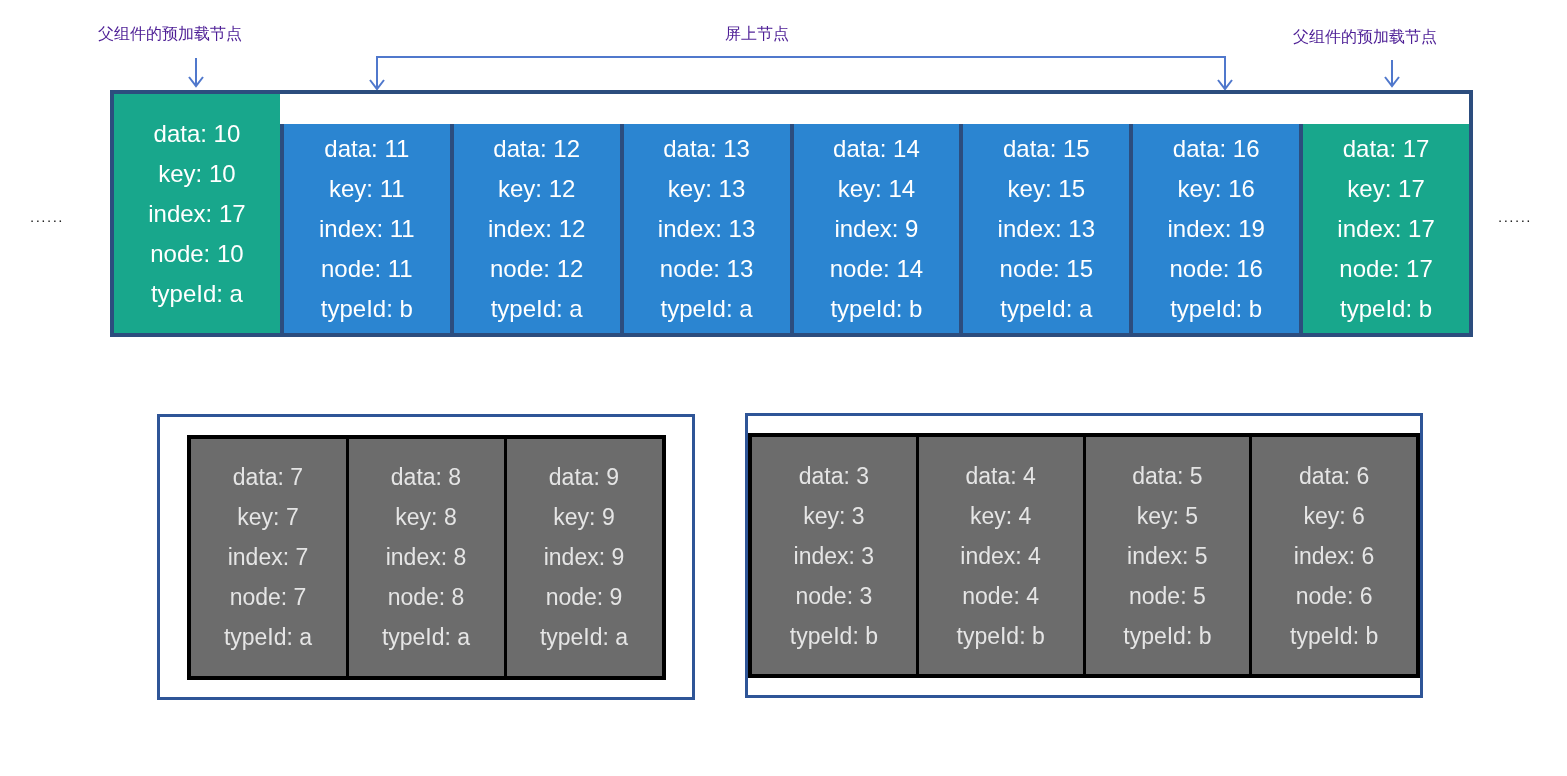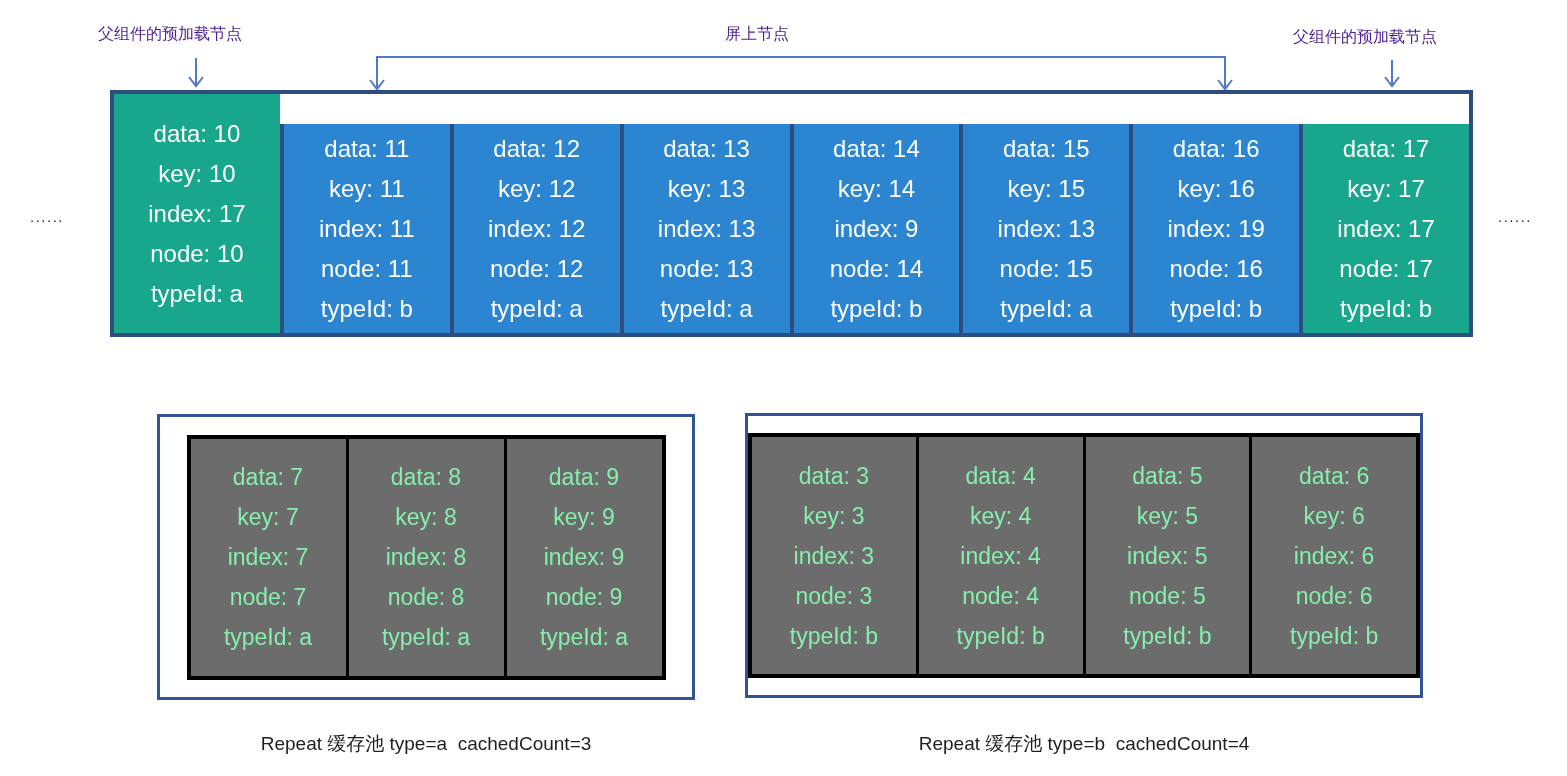--- a/index.html
+++ b/index.html
@@ -38,21 +38,21 @@
   .pool{
     position:absolute;border:3px solid var(--pool-border);background:#fff;
     display:flex;align-items:center;justify-content:center;
   }
   .pool-a{left:157px;top:414px;width:538px;height:286px;}
   .pool-b{left:745px;top:413px;width:678px;height:285px;}
   .pool-cells{display:flex;border:4px solid var(--cache-border);height:245px;}
   .pool-a .pool-cells{width:479px;}
   .pool-b .pool-cells{width:770px;}
   .cache-cell{
-    flex:1 1 0;background:var(--cache-node);color:#86efac;
+    flex:1 1 0;background:var(--cache-node);color:#e5e5e5;
     display:flex;flex-direction:column;justify-content:center;align-items:center;
     font-size:23px;line-height:40px;text-align:center;
   }
   .cache-cell + .cache-cell{border-left:3px solid var(--cache-border);text-align:center;}
 
   .pool-caption{position:absolute;top:731px;font-size:19px;color:#1f1f1f;text-align:center;white-space:pre;}
   .caption-a{left:157px;width:538px;}
   .caption-b{left:745px;width:678px;}
 </style>
 </head>
@@ -199,16 +199,14 @@
         <div class="cache-cell">
           <div class="line">data: 6</div>
           <div class="line">key: 6</div>
           <div class="line">index: 6</div>
           <div class="line">node: 6</div>
           <div class="line">typeId: b</div>
         </div>
       </div>
   </div>
 
-  <div class="pool-caption caption-a">Repeat 缓存池 type=a  cachedCount=3</div>
-  <div class="pool-caption caption-b">Repeat 缓存池 type=b  cachedCount=4</div>
 
 </div>
 
 </body></html>

